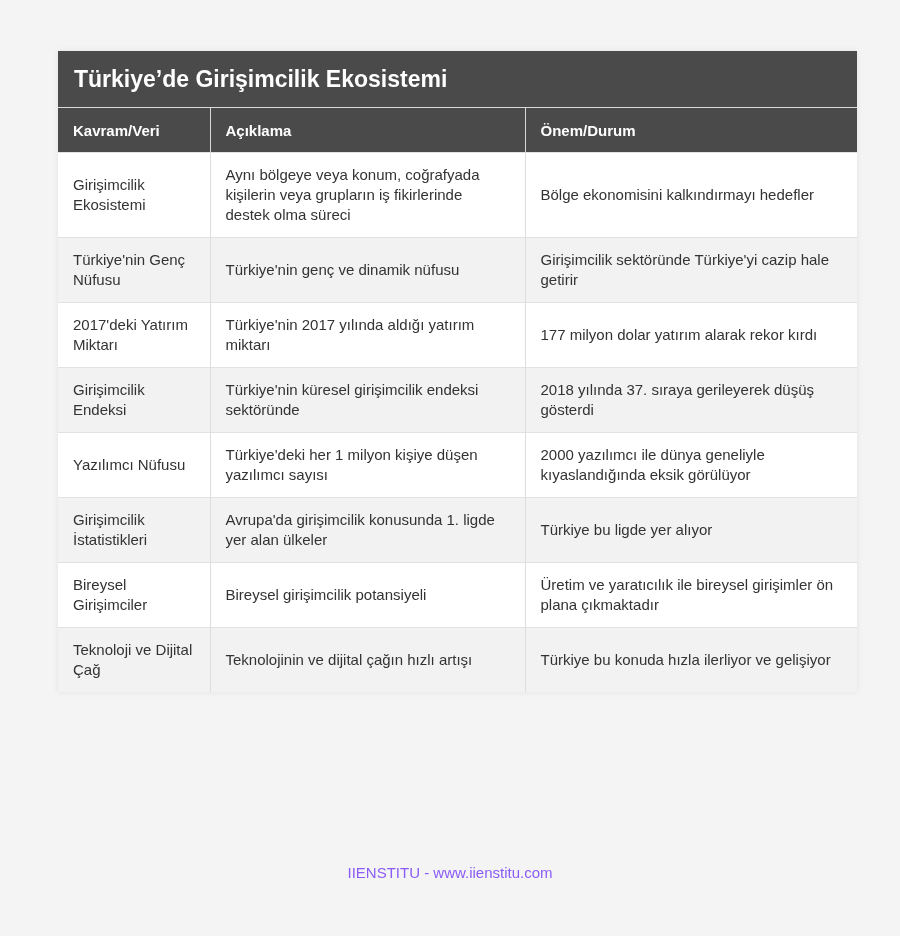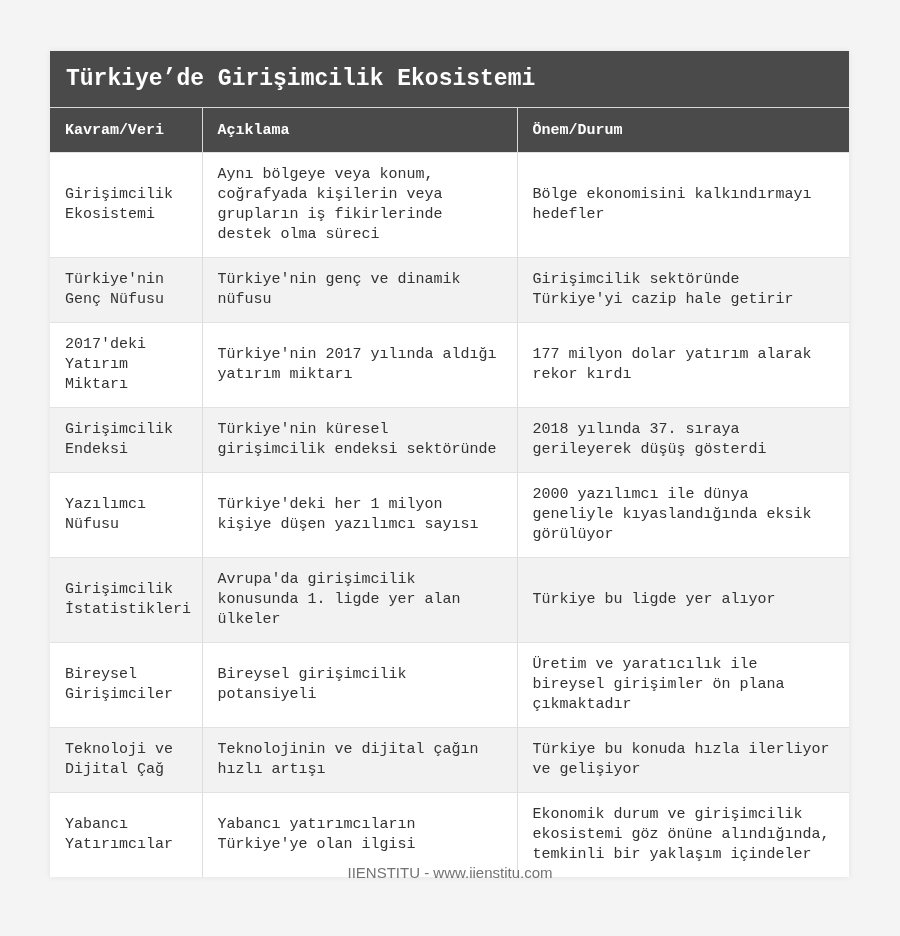--- a/index.html
+++ b/index.html
@@ -5,26 +5,25 @@
     html, body {
       margin: 0;
       padding: 0;
       background: #f4f4f4;
       width: 900px;
       height: 936px;
       font-family: "Liberation Sans", "DejaVu Sans", sans-serif;
     }
     .wrap {
       position: absolute;
-      left: 50px;
+      left: 58px;
       top: 51px;
       width: 799px;
       background: #14532d;
       box-shadow: 0 0 6px rgba(0,0,0,0.08);
-      font-family: Liberation Mono, monospace;
     }
     .title-bar {
       background: #4a4a4a;
       color: #ffffff;
       height: 57px;
       display: flex;
       align-items: center;
       padding-left: 16px;
       font-size: 23px;
       font-weight: bold;
@@ -64,21 +63,21 @@
     tbody tr:nth-child(odd) td { background: #ffffff; }
     tbody tr.r3 td { height: 60px; }
     tbody tr.r2 td { height: 40px; }
     .footer {
       position: absolute;
       top: 864px;
       left: 0;
       width: 900px;
       text-align: center;
       font-size: 15px;
-      color: #737373;
+      color: #8b5cf6;
     }
   </style>
 </head>
 <body>
 
 <div class="wrap">
   <div class="title-bar">Türkiye’de Girişimcilik Ekosistemi</div>
   <table>
     <colgroup>
         <col class="c1">
@@ -126,22 +125,17 @@
       <tr class="r2">
         <td>Bireysel Girişimciler</td>
         <td>Bireysel girişimcilik potansiyeli</td>
         <td>Üretim ve yaratıcılık ile bireysel girişimler ön plana çıkmaktadır</td>
       </tr>
       <tr class="r2">
         <td>Teknoloji ve Dijital Çağ</td>
         <td>Teknolojinin ve dijital çağın hızlı artışı</td>
         <td>Türkiye bu konuda hızla ilerliyor ve gelişiyor</td>
       </tr>
-      <tr class="r3">
-        <td>Yabancı Yatırımcılar</td>
-        <td>Yabancı yatırımcıların Türkiye'ye olan ilgisi</td>
-        <td>Ekonomik durum ve girişimcilik ekosistemi göz önüne alındığında, temkinli bir yaklaşım içindeler</td>
-      </tr>
     </tbody>
   </table>
 </div>
 
 <div class="footer">IIENSTITU - www.iienstitu.com</div>
 
 </body></html>

